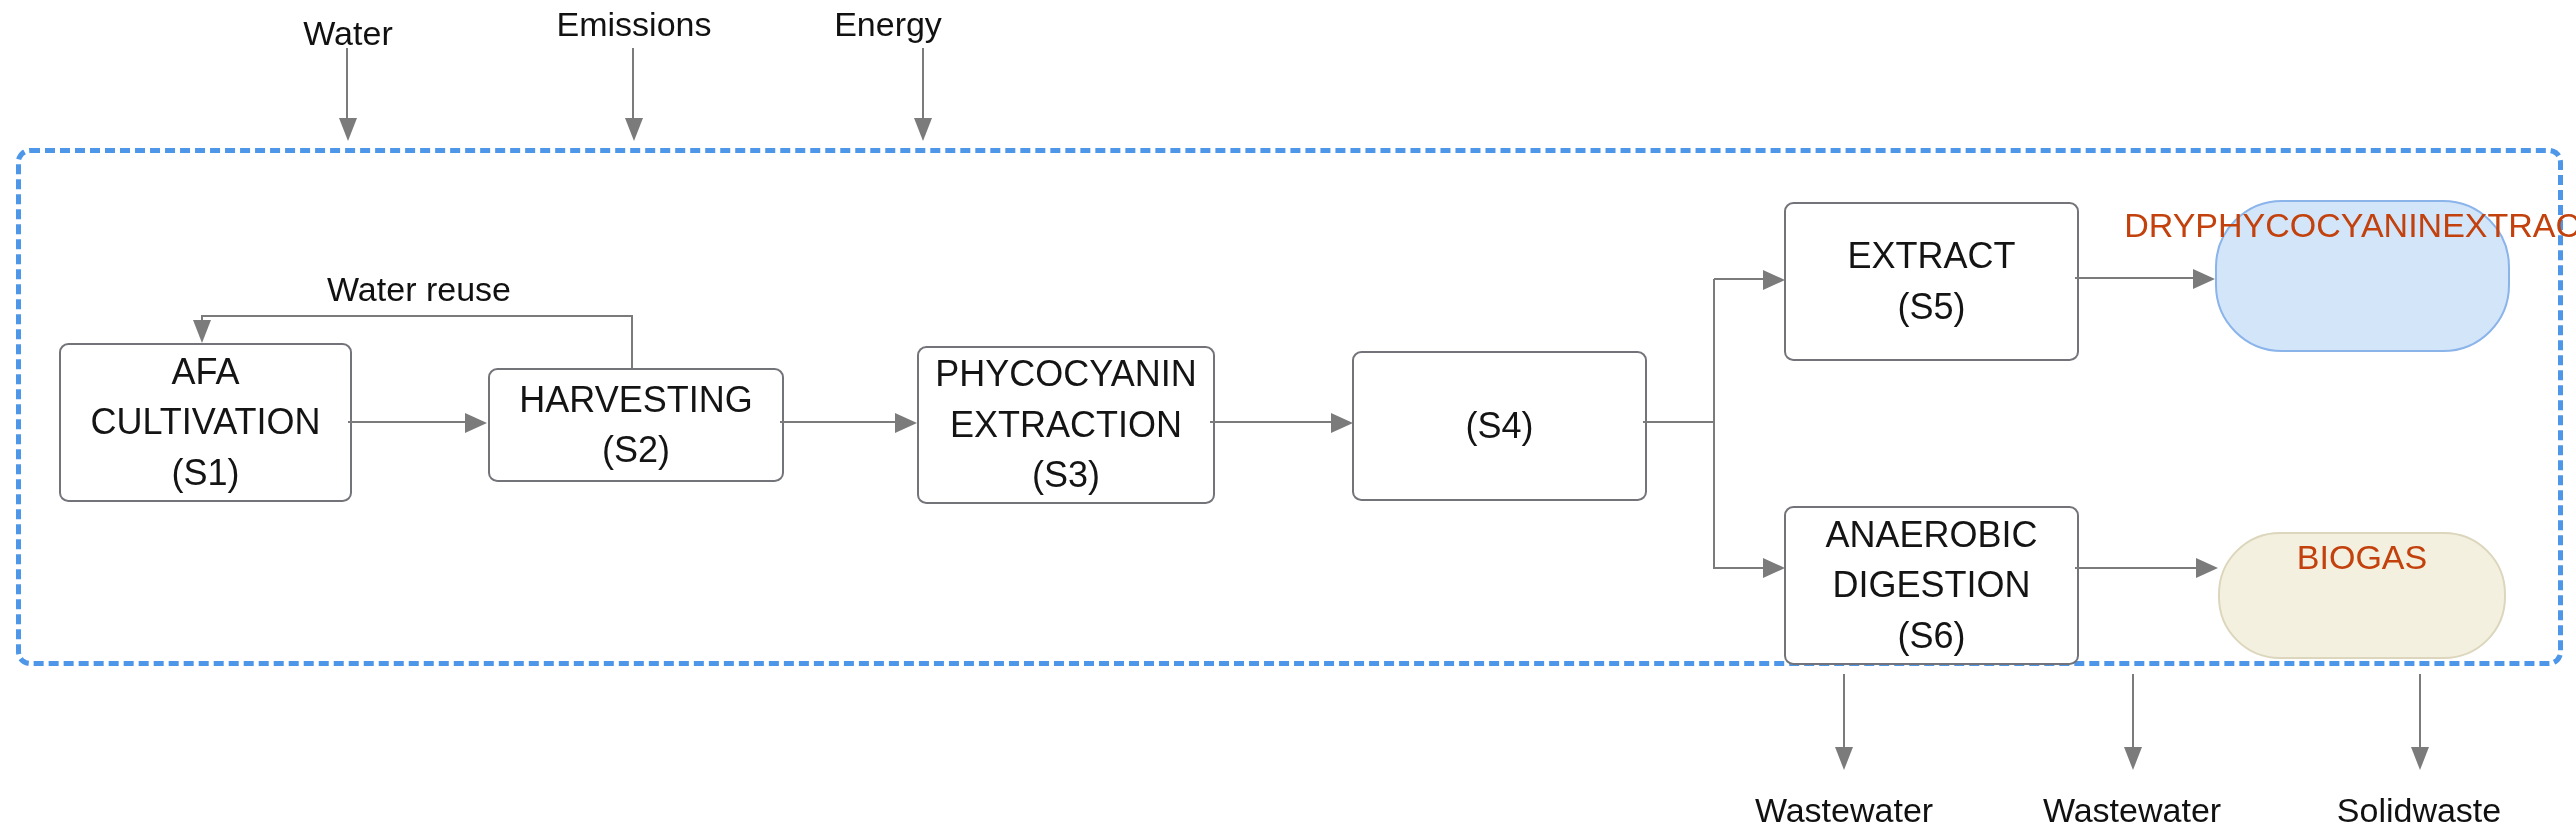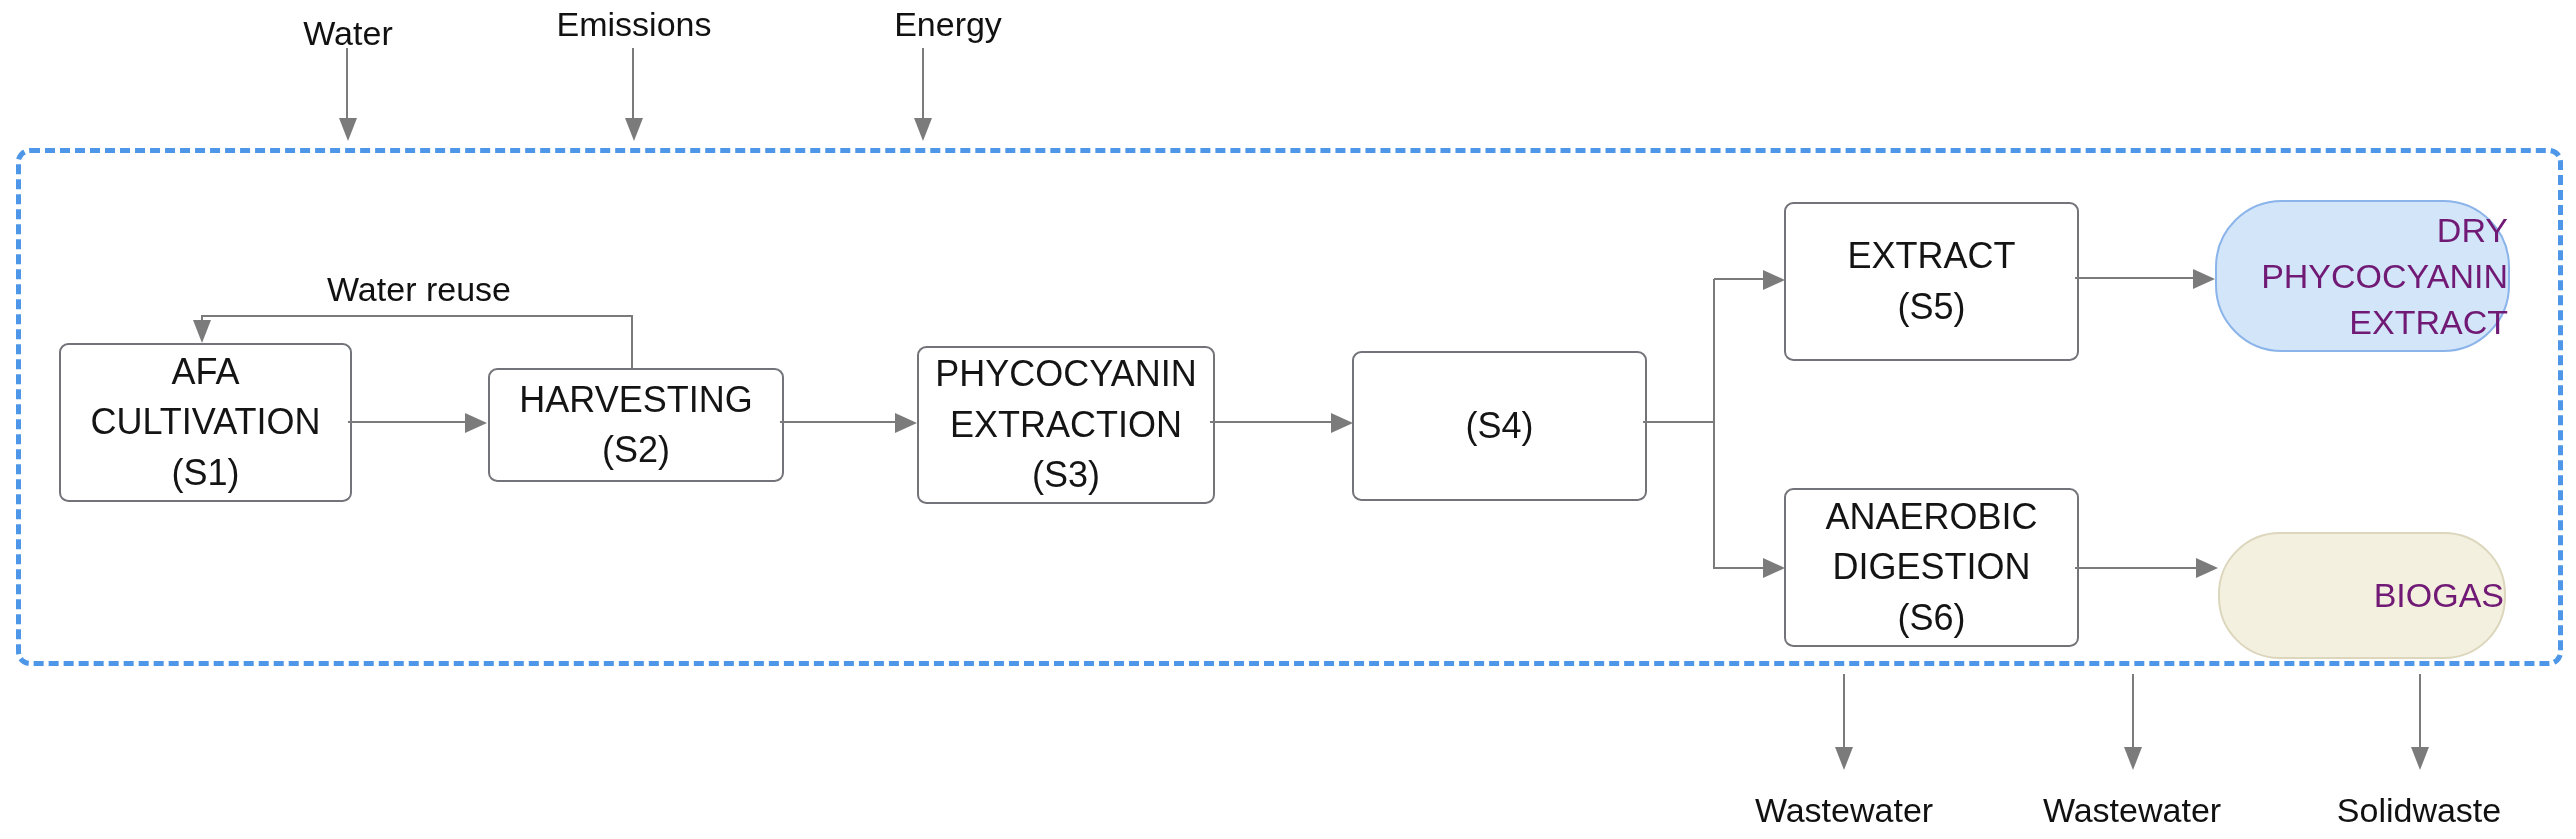--- a/index.html
+++ b/index.html
@@ -15,42 +15,42 @@
   }
   
   .box{
     position:absolute;background:#ffffff;border:2.3px solid #73747a;border-radius:9.3px;
     display:flex;flex-direction:column;align-items:center;justify-content:center;
     text-align:center;font-size:36px;line-height:1.40;color:#141414;
   }
   
   .pill{
     position:absolute;border:2.3px solid #8ab4ea;background:#d3e5f9;
-    display:flex;flex-direction:column;align-items:flex-end;justify-content:center;
-    text-align:center;font-size:34px;line-height:1.36;color:#701a75;
+    display:flex;flex-direction:row;align-items:flex-start;justify-content:center;
+    text-align:center;font-size:34px;line-height:1.36;color:#c2410c;
   }
   
   .hline,.vline{position:absolute;background:#7b7b7b;}
   .hline{height:2.3px;}
   .vline{width:2.3px;}
   .arr{position:absolute;width:0;height:0;}
   .arr.right{border-top:10px solid transparent;border-bottom:10px solid transparent;border-left:22px solid #7b7b7b;}
   .arr.down{border-left:9.3px solid transparent;border-right:9.3px solid transparent;border-top:23px solid #7b7b7b;}
   
   .lbl{
     position:absolute;font-size:34px;color:#111111;white-space:nowrap;
     transform:translateX(-50%);
   }
 </style>
 </head>
 <body>
 
 <div class="lbl" style="left:348px;top:14px;">Water</div>
 <div class="lbl" style="left:634px;top:4.7px;">Emissions</div>
-<div class="lbl" style="left:948px;top:4.7px;">Energy</div>
+<div class="lbl" style="left:888px;top:4.7px;">Energy</div>
 
 <div class="vline" style="left:346px;top:48px;height:71px;"></div>
 <div class="arr down" style="left:339px;top:118px;"></div>
 <div class="vline" style="left:632px;top:48px;height:71px;"></div>
 <div class="arr down" style="left:625px;top:118px;"></div>
 <div class="vline" style="left:922px;top:48px;height:71px;"></div>
 <div class="arr down" style="left:914px;top:118px;"></div>
 
 <div class="boundary" style="border-color: rgb(77, 150, 232);"></div>
 
@@ -79,21 +79,21 @@
 
 <div class="box" style="left:1352px;top:351px;width:291px;height:146px;">
   <div>(S4)</div>
 </div>
 
 <div class="box" style="left:1784px;top:202px;width:291px;height:155px;">
   <div>EXTRACT</div>
   <div>(S5)</div>
 </div>
 
-<div class="box" style="left:1784px;top:488px;width:291px;height:155px;">
+<div class="box" style="left:1784px;top:506px;width:291px;height:155px;">
   <div>ANAEROBIC</div>
   <div>DIGESTION</div>
   <div>(S6)</div>
 </div>
 
 <div class="pill" style="left: 2215px; top: 200px; width: 291px; height: 148px; border-radius: 67px; background-color: rgb(211, 229, 249); border-color: rgb(138, 180, 234);">
   <div>DRY</div>
   <div>PHYCOCYANIN</div>
   <div>EXTRACT</div>
 </div>

